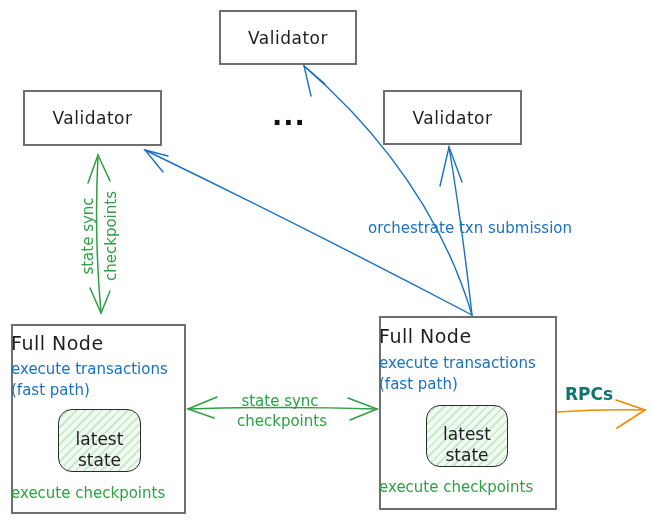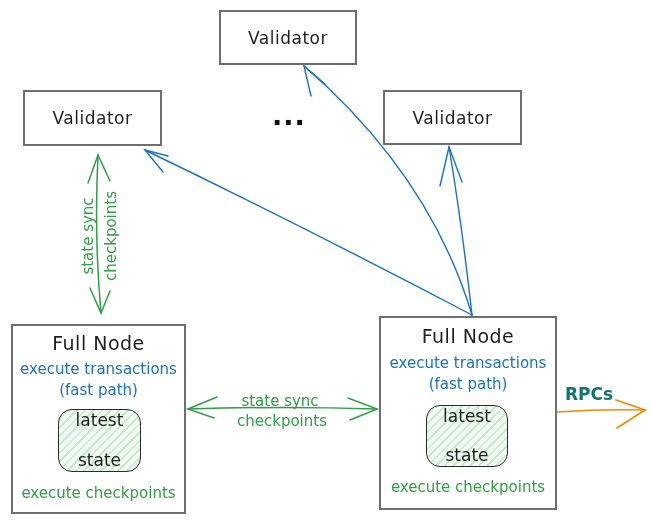--- a/index.html
+++ b/index.html
@@ -15,33 +15,33 @@
   .box{
     position:absolute;
     border:2px solid #6f6f6f;
     background:#ffffff;
     display:flex;align-items:center;justify-content:center;
     box-sizing:border-box;
   }
   .validator-label{font-size:17px;letter-spacing:.5px;color:#1e1e1e;}
   .node-box{background:#ffffff;}
   .abs{position:absolute;box-sizing:border-box;}
-  .ctr{text-align:center;}
+  .ctr{text-align:left;}
   .title{font-size:19px;color:#1e1e1e;letter-spacing:.5px;}
   .blue-text{color:#1971c2;}
   .green-text{color:#2f9e44;}
   .orange-text{color:#0f766e;font-weight:bold;}
   .small{font-size:15px;}
   .state-box{
     position:absolute;
     border:1.6px solid #2b2b2b;
     border-radius:14px;
     background-color:#f0faf1;
     background-image:repeating-linear-gradient(135deg, #c9e9cc 0px, #c9e9cc 1.6px, transparent 1.6px, transparent 6px);
-    display:flex;flex-direction:column;align-items:center;justify-content:space-between;
+    display:flex;flex-direction:column;align-items:center;justify-content:flex-end;
     font-size:17px;line-height:1.25;color:#1e1e1e;
   }
   .rot{
     position:absolute;
     transform:translate(-50%,-50%) rotate(-90deg);
     white-space:nowrap;
     font-size:15px;
   }
   .pin{
     position:absolute;
@@ -121,16 +121,17 @@
     <span>state</span>
   </div>
   <div class="abs ctr small green-text" style="left:379px;top:478px;width:178px">execute checkpoints</div>
 
   <div class="rot green-text" style="left:88px;top:236px">state sync</div>
   <div class="rot green-text" style="left:111px;top:236px">checkpoints</div>
 
   <div class="pin small green-text" style="left:280px;top:401px">state sync</div>
   <div class="pin small green-text" style="left:282px;top:421px">checkpoints</div>
 
+  <div class="pin small blue-text" style="left:470px;top:228px">orchestrate txn submission</div>
 
   <div class="pin orange-text" style="left:589px;top:394px;font-size:17px">RPCs</div>
 
 </div>
 
 </body></html>

